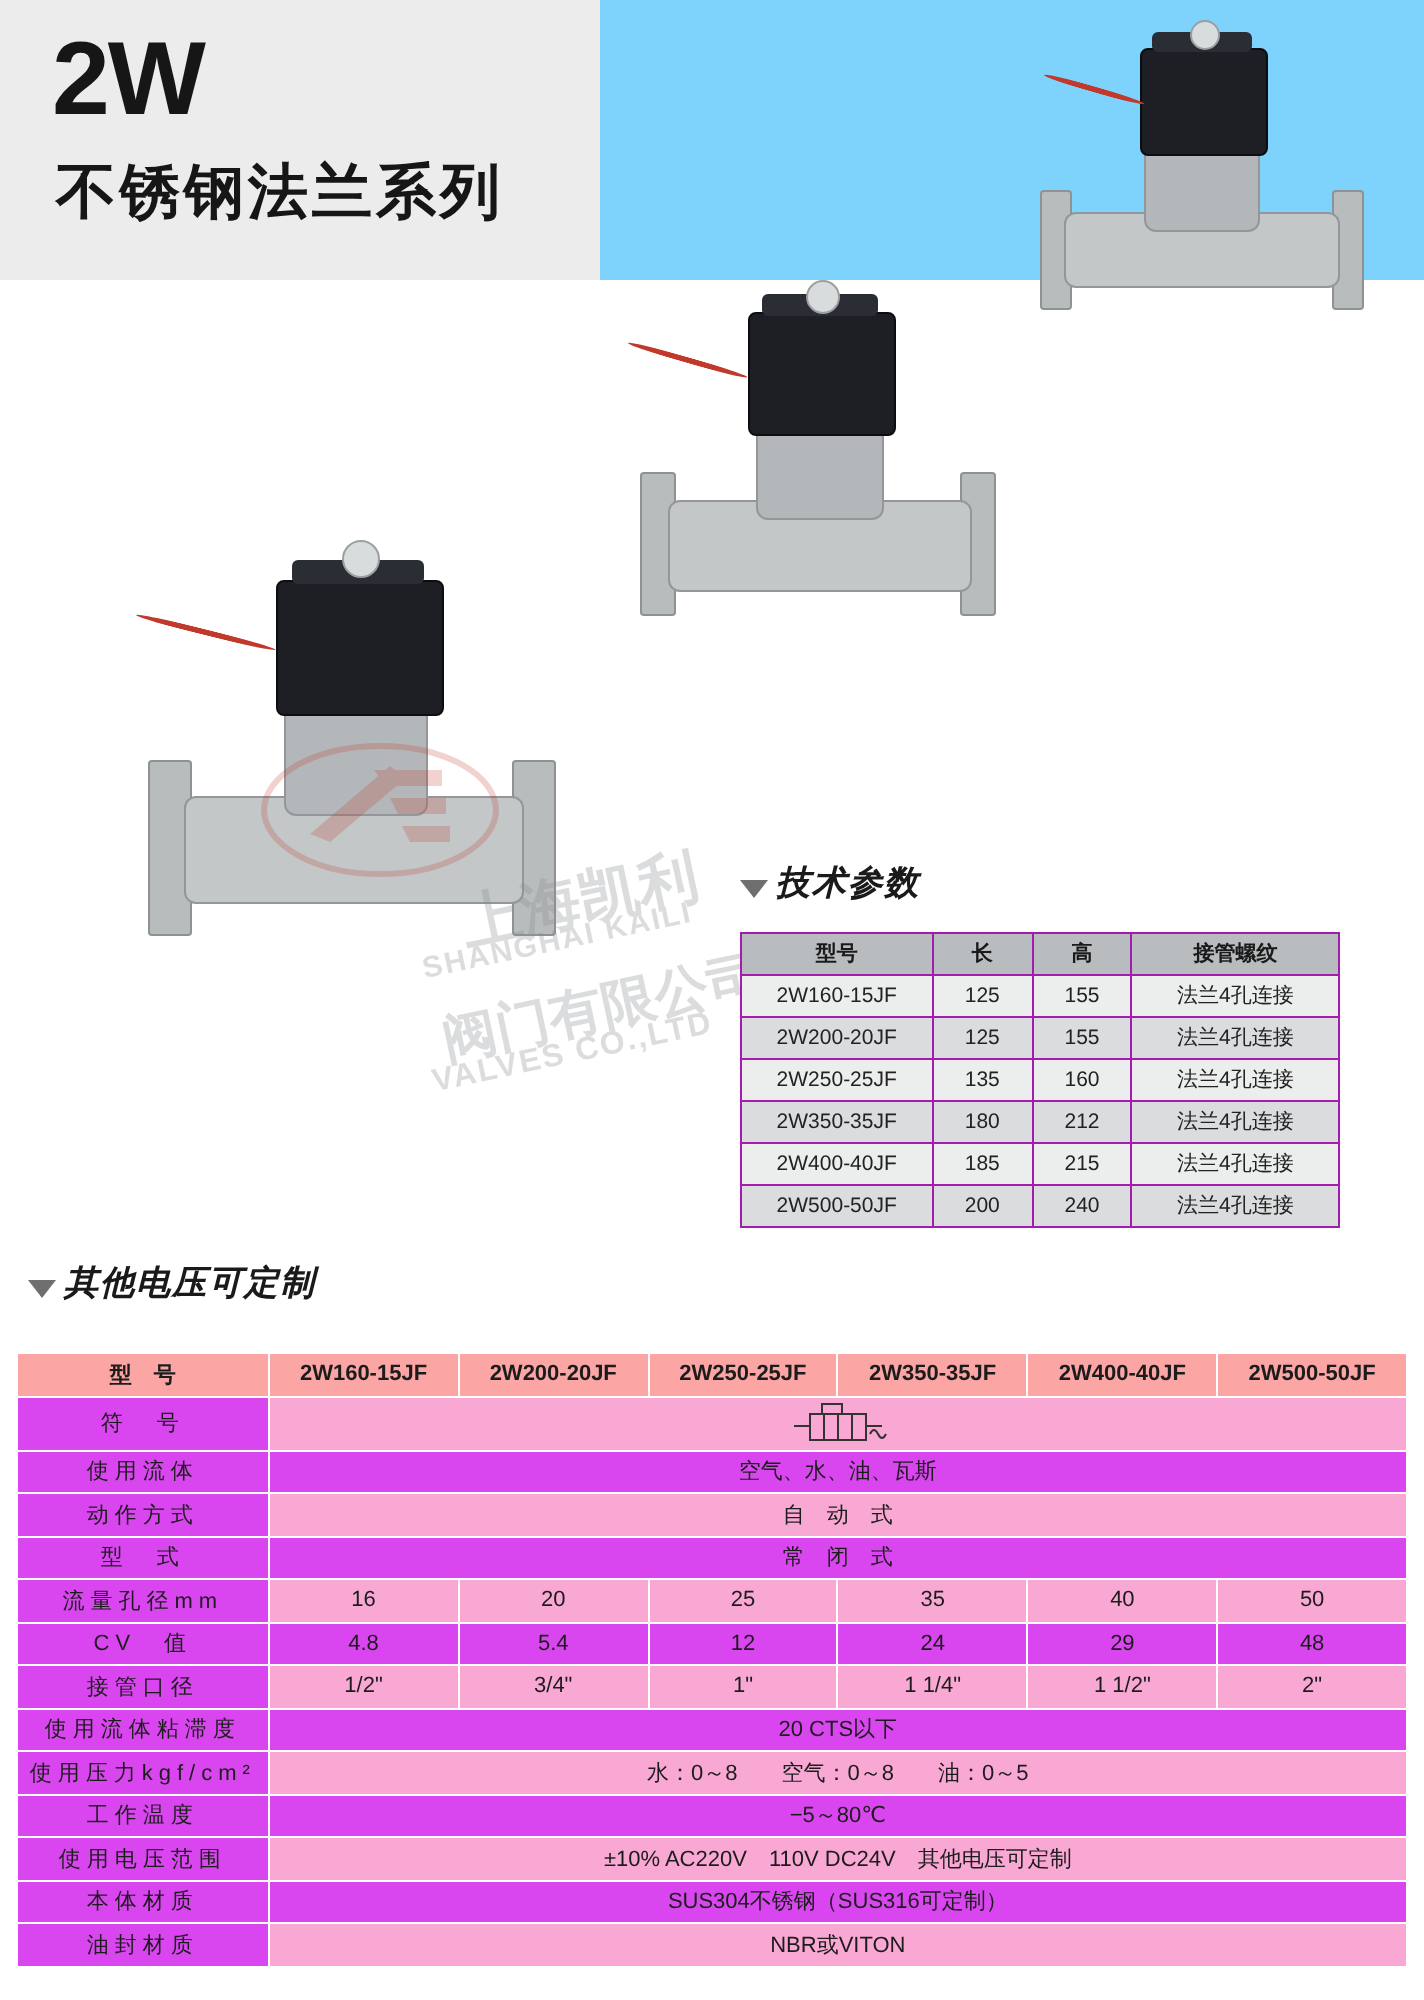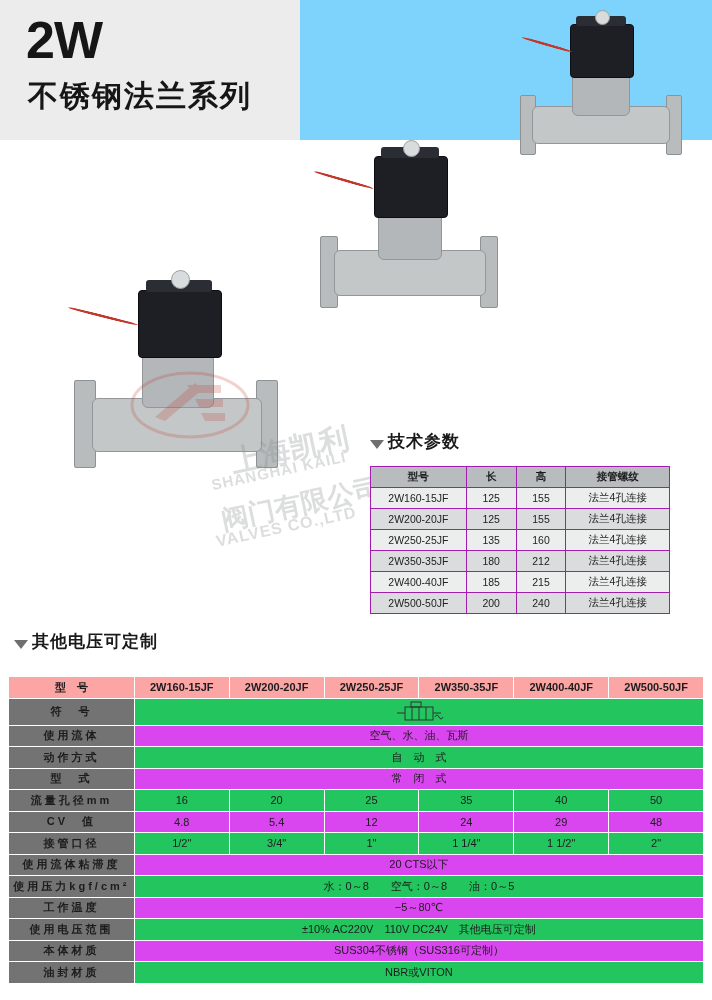--- a/index.html
+++ b/index.html
@@ -89,21 +89,21 @@
   .tri{
     position:absolute;left:0;top:6px;width:0;height:0;
     border-left:9px solid #6f6f6f;border-top:6px solid transparent;border-bottom:6px solid transparent;
   }
   .tri.down{
     border-left:7px solid transparent;border-right:7px solid transparent;
     border-top:9px solid #6f6f6f;border-bottom:0;top:8px;
   }
   .sec-label{
     position:absolute;left:18px;top:-2px;
-    font-size:17px;font-weight:bold;color:#1a1a1a;letter-spacing:1px;
+    font-size:17px;font-weight:bold;color:#1a1a1a;letter-spacing:1px;font-style:italic;
   }
   
   table{border-collapse:collapse;}
   .tech-table{
     position:absolute;left:370px;top:466px;width:300px;
     font-size:10.5px;
   }
   .tech-table td,.tech-table th{
     border:1px solid #a21caf;
     text-align:center;
@@ -125,22 +125,22 @@
     position:absolute;left:8px;top:676px;width:696px;font-size:11px;
   }
   .spec-table td,.spec-table th{
     border:1px solid #ffffff;
     text-align:center;
     height:20.5px;
     color:#1c1c1c;
     padding:0 2px;
   }
   .spec-table th{background:#fca5a5;font-weight:bold;}
-  .spec-table td.rowhead{background:#737373;font-weight:bold;letter-spacing:3px;margin-left:42px;}
-  .spec-table tr.odd td.val{background:#22c55e;}
+  .spec-table td.rowhead{background:#d946ef;font-weight:normal;letter-spacing:3px;margin-left:42px;}
+  .spec-table tr.odd td.val{background:#f9a8d4;}
   .spec-table tr.even td.val{background:#d946ef;}
   .spec-table col.h{width:126px;}
   .spec-table col.v{width:95px;}
   .sym-wrap{display:flex;align-items:center;justify-content:center;height:100%;}
   .sym-svg{display:block;}
 </style>
 </head>
 <body>
 
 <div class="header">

